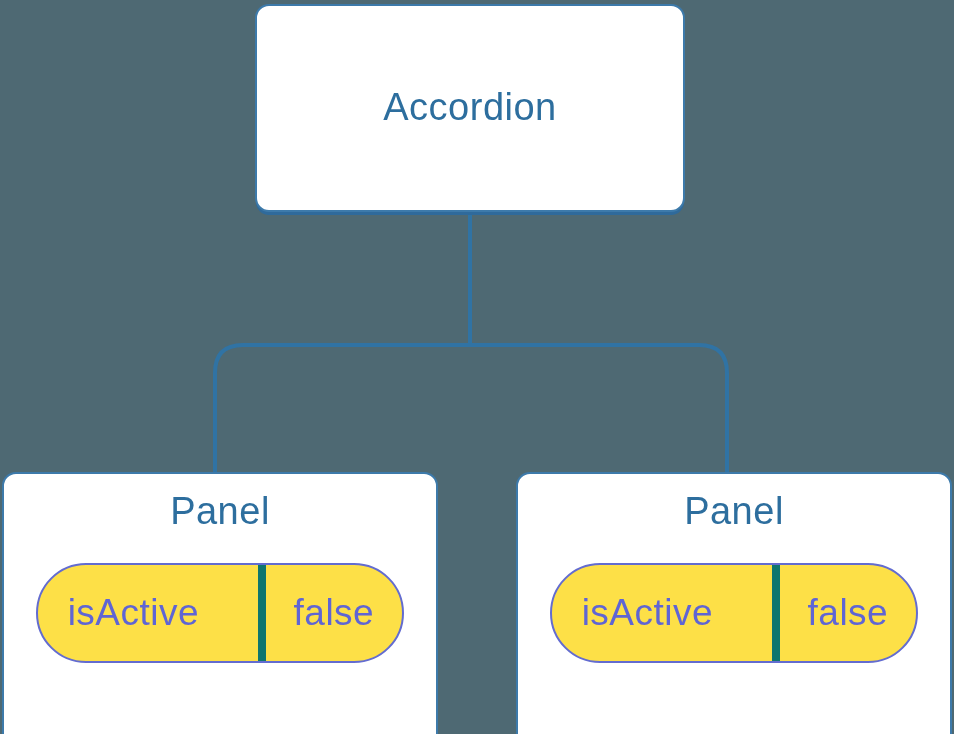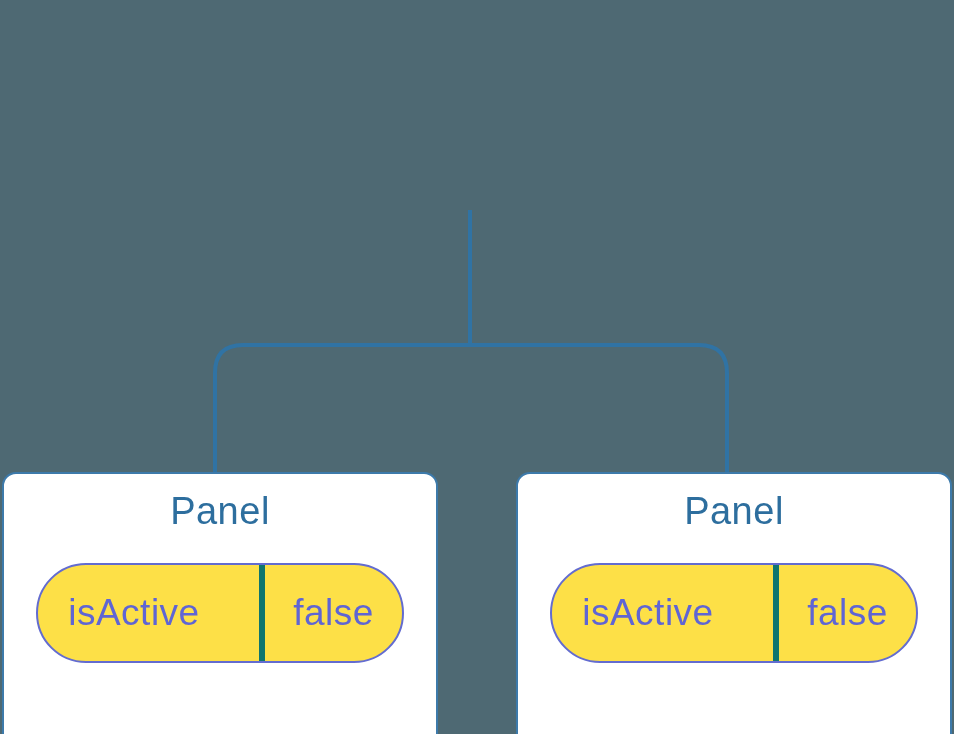--- a/index.html
+++ b/index.html
@@ -74,34 +74,37 @@
     align-items: center;
     justify-content: center;
     color: #5f65d4;
     font-size: 37px;
     font-weight: 500;
     letter-spacing: 0.5px;
   }
   .state-key { flex: 1.4; }
   .state-value {
     flex: 1;
-    border-left: 6px solid #0f766e;
+    border-left: 8px solid #0f766e;
     margin-left: 29px;
   }
 </style>
 </head>
 <body>
 
 <div id="canvas">
 
   <svg id="connectors" width="954" height="734" viewBox="0 0 954 734">
     <path d="M470 210 L470 345" fill="none" stroke="#3073a4" stroke-width="4"></path>
     <path d="M215 474 L215 373 Q215 345 243 345 L699 345 Q727 345 727 373 L727 474" fill="none" stroke="#3073a4" stroke-width="4"></path>
   </svg>
 
+  <div id="accordion-box" class="node-box">
+    <span class="node-title">Accordion</span>
+  </div>
 
   <div id="panel-box-1" class="node-box panel">
     <span class="node-title">Panel</span>
     <div class="state-pill">
       <span class="state-cell state-key">isActive</span>
       <span class="state-cell state-value">false</span>
     </div>
   </div>
 
   <div id="panel-box-2" class="node-box panel">

